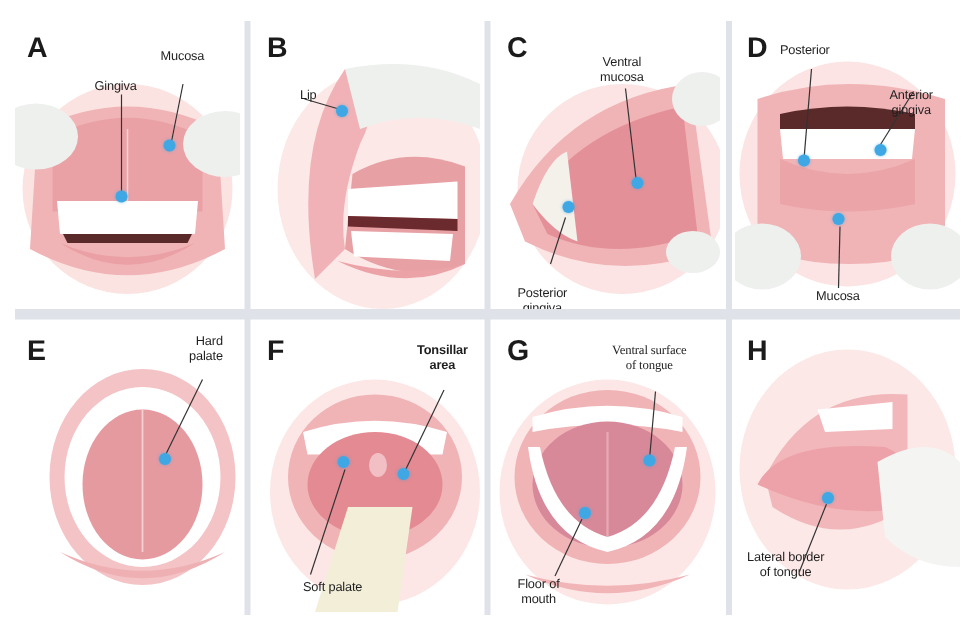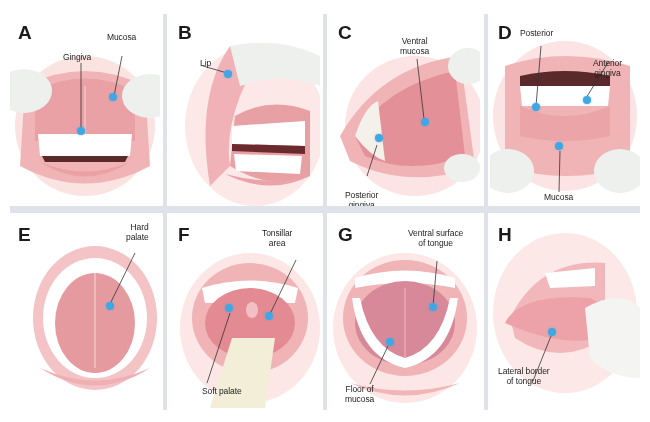--- a/index.html
+++ b/index.html
@@ -135,21 +135,21 @@
     <path d="M32 70 Q80 55 128 70 L125 85 L35 85 Z" fill="#ffffff"></path>
     <ellipse cx="80" cy="105" rx="45" ry="35" fill="#e38a93"></ellipse>
     <ellipse cx="82" cy="92" rx="6" ry="8" fill="#f2c0c4"></ellipse>
     <path d="M40 190 L62 120 L105 120 L95 190 Z" fill="#f2eed8"></path>
   </svg>
   <div class="panel-letter">F</div>
   <svg class="leaders" viewBox="0 0 150 190">
     <line x1="126" y1="42" x2="100" y2="96" stroke="#333" stroke-width="0.8"></line>
     <line x1="60" y1="95" x2="37" y2="165" stroke="#333" stroke-width="0.8"></line>
   </svg>
-  <div class="label" style="left:92px; top:10px;">Tonsillar
+  <div class="label" style="left:108px; top:10px;font-weight:bold;">Tonsillar
 area</div>
   <div class="label" style="left:32px; top:168px;">Soft palate</div>
   <div class="dot" style="left:95px; top:94px;"></div>
   <div class="dot" style="left:55px; top:86px;"></div>
 </div>
 
 <div class="panel" style="left:330px; top:218px;">
   <svg class="art" viewBox="0 0 150 190">
     <ellipse cx="75" cy="110" rx="72" ry="75" fill="#fce7e6"></ellipse>
     <ellipse cx="75" cy="100" rx="62" ry="58" fill="#f0b3b6"></ellipse>
@@ -157,24 +157,24 @@
     <ellipse cx="75" cy="105" rx="50" ry="42" fill="#d7899a"></ellipse>
     <line x1="75" y1="70" x2="75" y2="145" stroke="#e7aab4" stroke-width="1.5"></line>
     <path d="M22 80 Q30 140 75 150 Q120 140 128 80 L120 80 Q110 130 75 140 Q40 130 30 80 Z" fill="#ffffff"></path>
     <path d="M20 165 Q75 190 130 165 Q75 180 20 165" fill="#f1b5b8"></path>
   </svg>
   <div class="panel-letter">G</div>
   <svg class="leaders" viewBox="0 0 150 190">
     <line x1="107" y1="43" x2="103" y2="88" stroke="#333" stroke-width="0.8"></line>
     <line x1="58" y1="128" x2="40" y2="166" stroke="#333" stroke-width="0.8"></line>
   </svg>
-  <div class="label" style="left:78px; top:10px;">Ventral surface
+  <div class="label" style="left:78px; top:10px;font-family:Liberation Serif, serif;">Ventral surface
 of tongue</div>
   <div class="label" style="left:15px; top:166px;">Floor of
-mucosa</div>
+mouth</div>
   <div class="dot" style="left:99px; top:85px;"></div>
   <div class="dot" style="left:56px; top:120px;"></div>
 </div>
 
 <div class="panel" style="left:490px; top:218px;">
   <svg class="art" viewBox="0 0 150 190">
     <ellipse cx="75" cy="95" rx="72" ry="80" fill="#fce8e7"></ellipse>
     <path d="M20 100 Q50 40 115 45 L115 120 Q70 150 25 120 Z" fill="#f1b7ba"></path>
     <path d="M55 55 L105 50 L105 68 L60 70 Z" fill="#ffffff"></path>
     <path d="M15 105 Q30 75 100 80 Q125 90 115 120 Q70 130 15 105 Z" fill="#eca2a8"></path>

